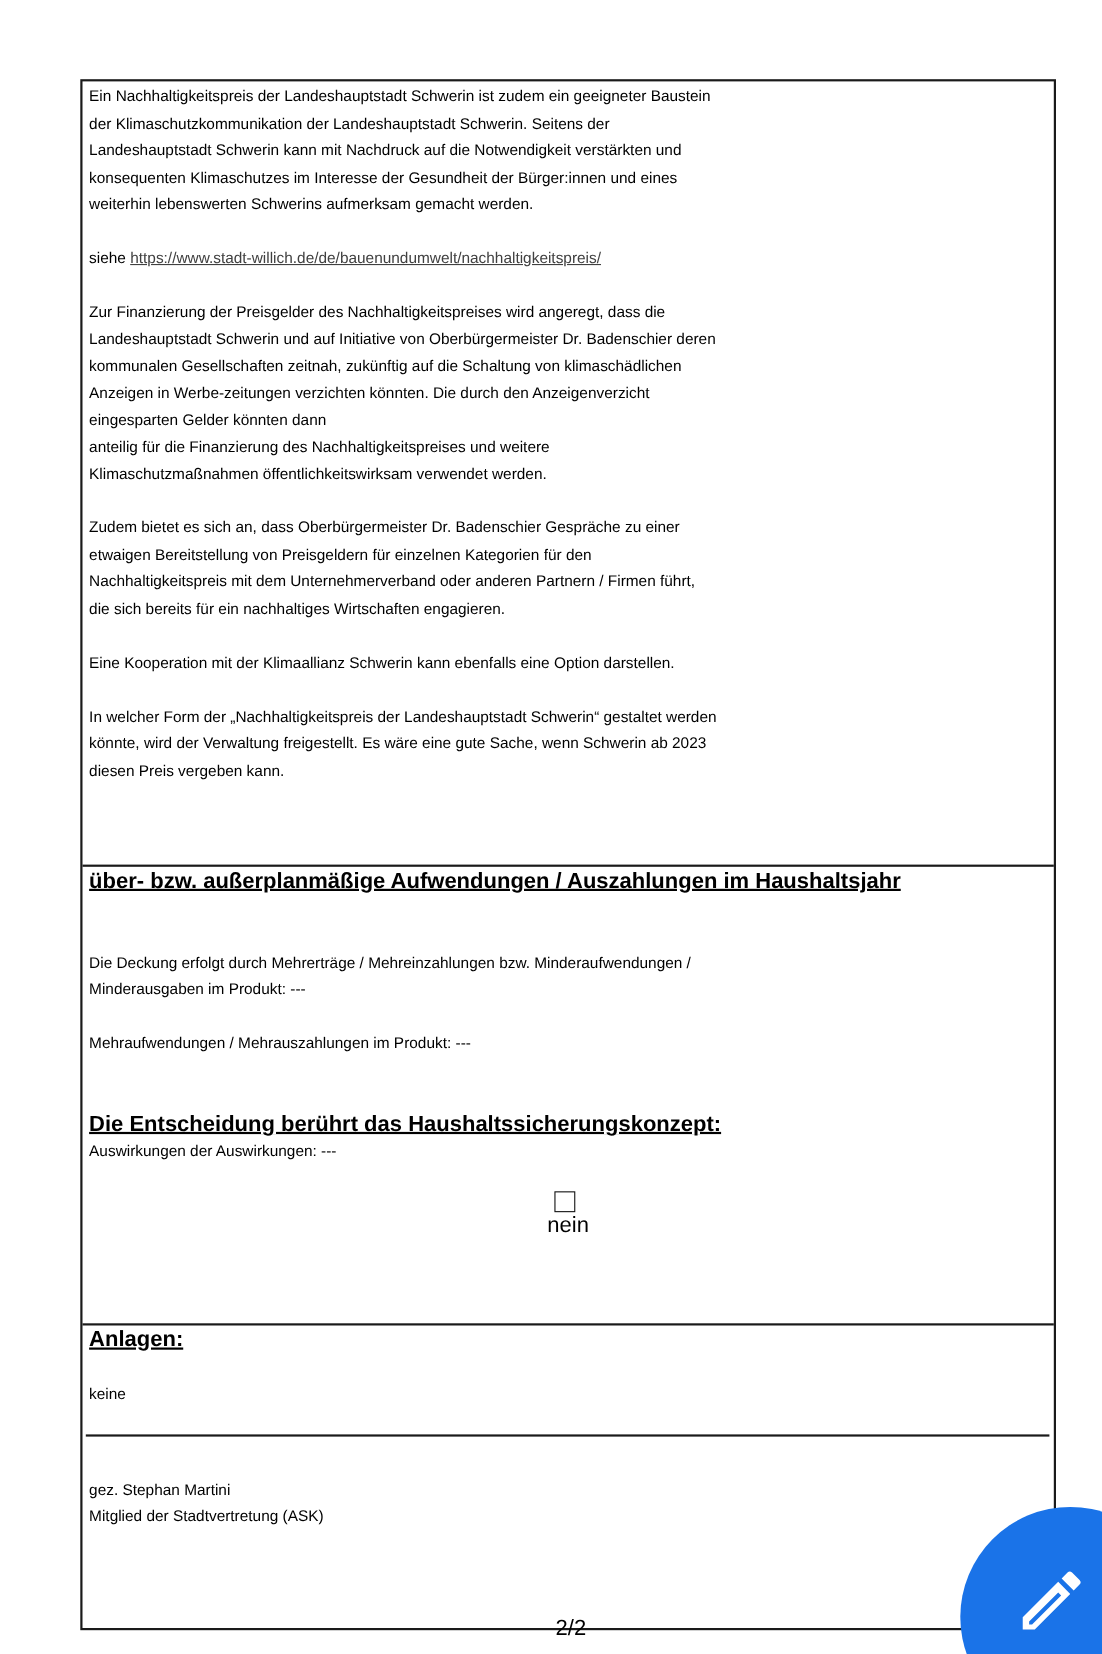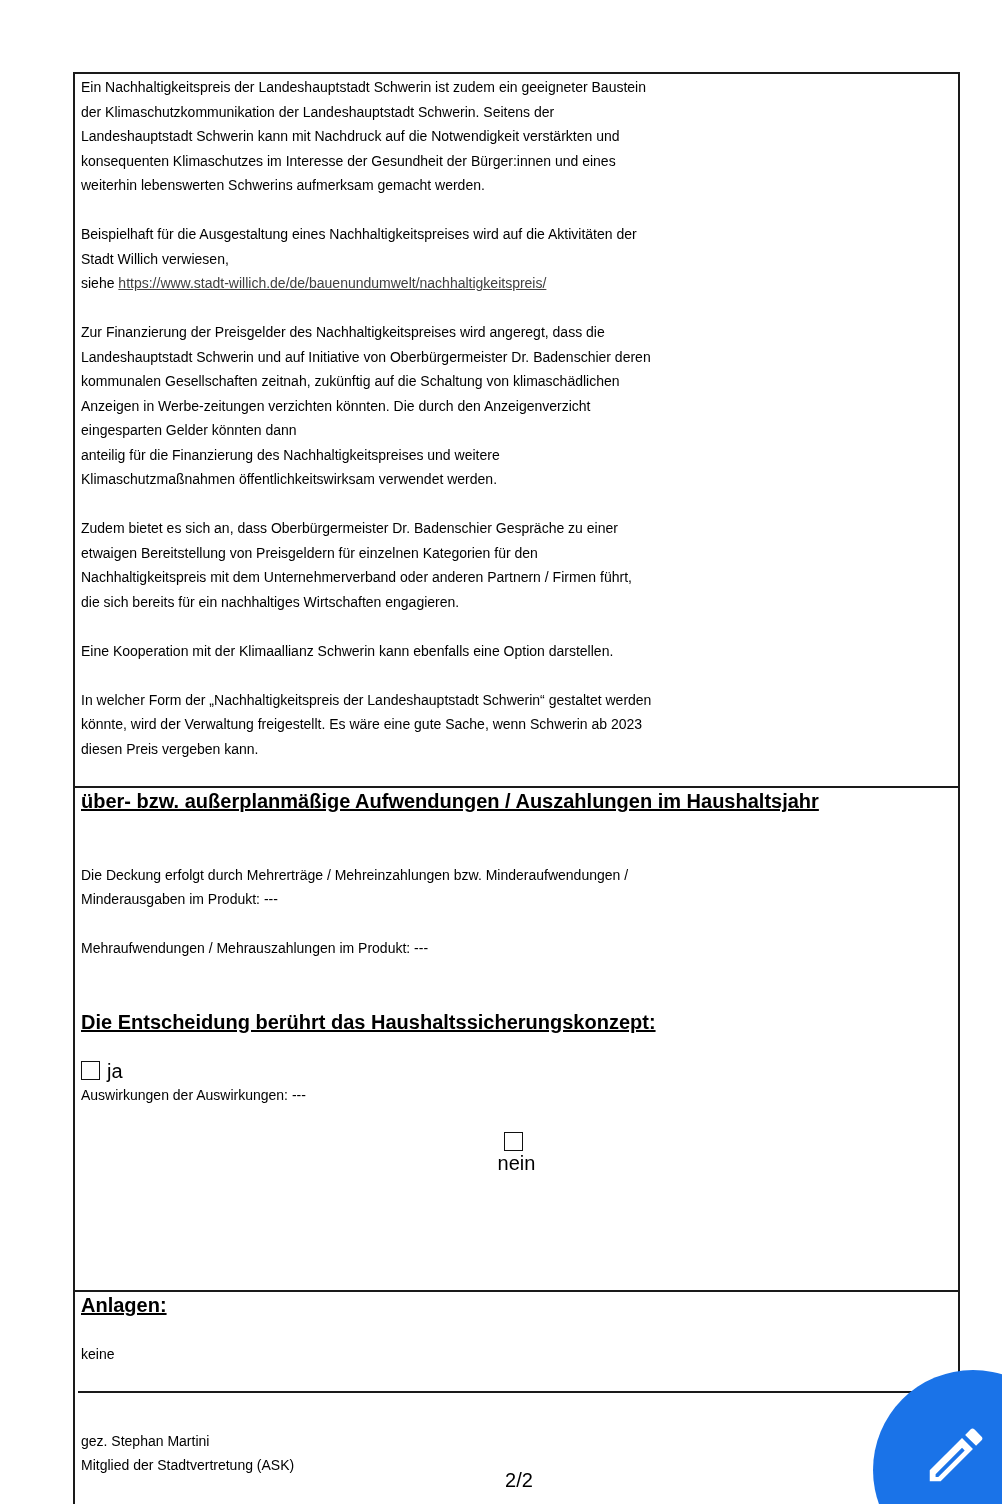--- a/index.html
+++ b/index.html
@@ -24,21 +24,21 @@
       box-sizing: content-box;
     }
     .cell {
       position: relative;
       border-top: 2px solid #1a1a1a;
       box-sizing: border-box;
       padding: 0 6px;
     }
     .cell:first-child { border-top: none; }
     .cell-1 { height: 711px; }
-    .cell-2 { height: 504px; }
+    .cell-2 { height: 417px; }
     .cell-3 { height: 277px; }
     p {
       margin: 0;
       font-size: 14px;
       line-height: 24.5px;
       white-space: pre-wrap;
     }
     .para { margin-bottom: 24.5px; }
     .heading {
       font-weight: bold;
@@ -103,22 +103,20 @@
 <body>
 
 <div class="page-table">
 
   <div class="cell cell-1">
     <p class="para" style="margin-top:1px;">Ein Nachhaltigkeitspreis der Landeshauptstadt Schwerin ist zudem ein geeigneter Baustein
 der Klimaschutzkommunikation der Landeshauptstadt Schwerin. Seitens der
 Landeshauptstadt Schwerin kann mit Nachdruck auf die Notwendigkeit verstärkten und
 konsequenten Klimaschutzes im Interesse der Gesundheit der Bürger:innen und eines
 weiterhin lebenswerten Schwerins aufmerksam gemacht werden.</p>
-    <p>Beispielhaft für die Ausgestaltung eines Nachhaltigkeitspreises wird auf die Aktivitäten der
-Stadt Willich verwiesen,</p>
     <p class="para"><span>siehe </span><a class="link" href="#">https://www.stadt-willich.de/de/bauenundumwelt/nachhaltigkeitspreis/</a></p>
     <p class="para">Zur Finanzierung der Preisgelder des Nachhaltigkeitspreises wird angeregt, dass die
 Landeshauptstadt Schwerin und auf Initiative von Oberbürgermeister Dr. Badenschier deren
 kommunalen Gesellschaften zeitnah, zukünftig auf die Schaltung von klimaschädlichen
 Anzeigen in Werbe-zeitungen verzichten könnten. Die durch den Anzeigenverzicht
 eingesparten Gelder könnten dann
 anteilig für die Finanzierung des Nachhaltigkeitspreises und weitere
 Klimaschutzmaßnahmen öffentlichkeitswirksam verwendet werden.</p>
     <p class="para">Zudem bietet es sich an, dass Oberbürgermeister Dr. Badenschier Gespräche zu einer
 etwaigen Bereitstellung von Preisgeldern für einzelnen Kategorien für den
@@ -129,24 +127,20 @@
 könnte, wird der Verwaltung freigestellt. Es wäre eine gute Sache, wenn Schwerin ab 2023
 diesen Preis vergeben kann.</p>
   </div>
 
   <div class="cell cell-2">
     <p class="heading" style="margin-top:1px;">über- bzw. außerplanmäßige Aufwendungen / Auszahlungen im Haushaltsjahr</p>
     <p style="margin-top:49px;">Die Deckung erfolgt durch Mehrerträge / Mehreinzahlungen bzw. Minderaufwendungen /
 Minderausgaben im Produkt: ---</p>
     <p style="margin-top:24.5px;">Mehraufwendungen / Mehrauszahlungen im Produkt: ---</p>
     <p class="heading" style="margin-top:49px;">Die Entscheidung berührt das Haushaltssicherungskonzept:</p>
-    <div class="checkbox-row" style="margin-top:24.5px;">
-      <span class="checkbox"></span>
-      <span>ja</span>
-    </div>
     <p>Auswirkungen der Auswirkungen: ---</p>
     <div class="checkbox-row" style="margin-top:24.5px;flex-direction:column;">
       <span class="checkbox"></span>
       <span>nein</span>
     </div>
   </div>
 
   <div class="cell cell-3">
     <p class="heading" style="margin-top:1px;">Anlagen:</p>
     <p style="margin-top:24.5px;">keine</p>

